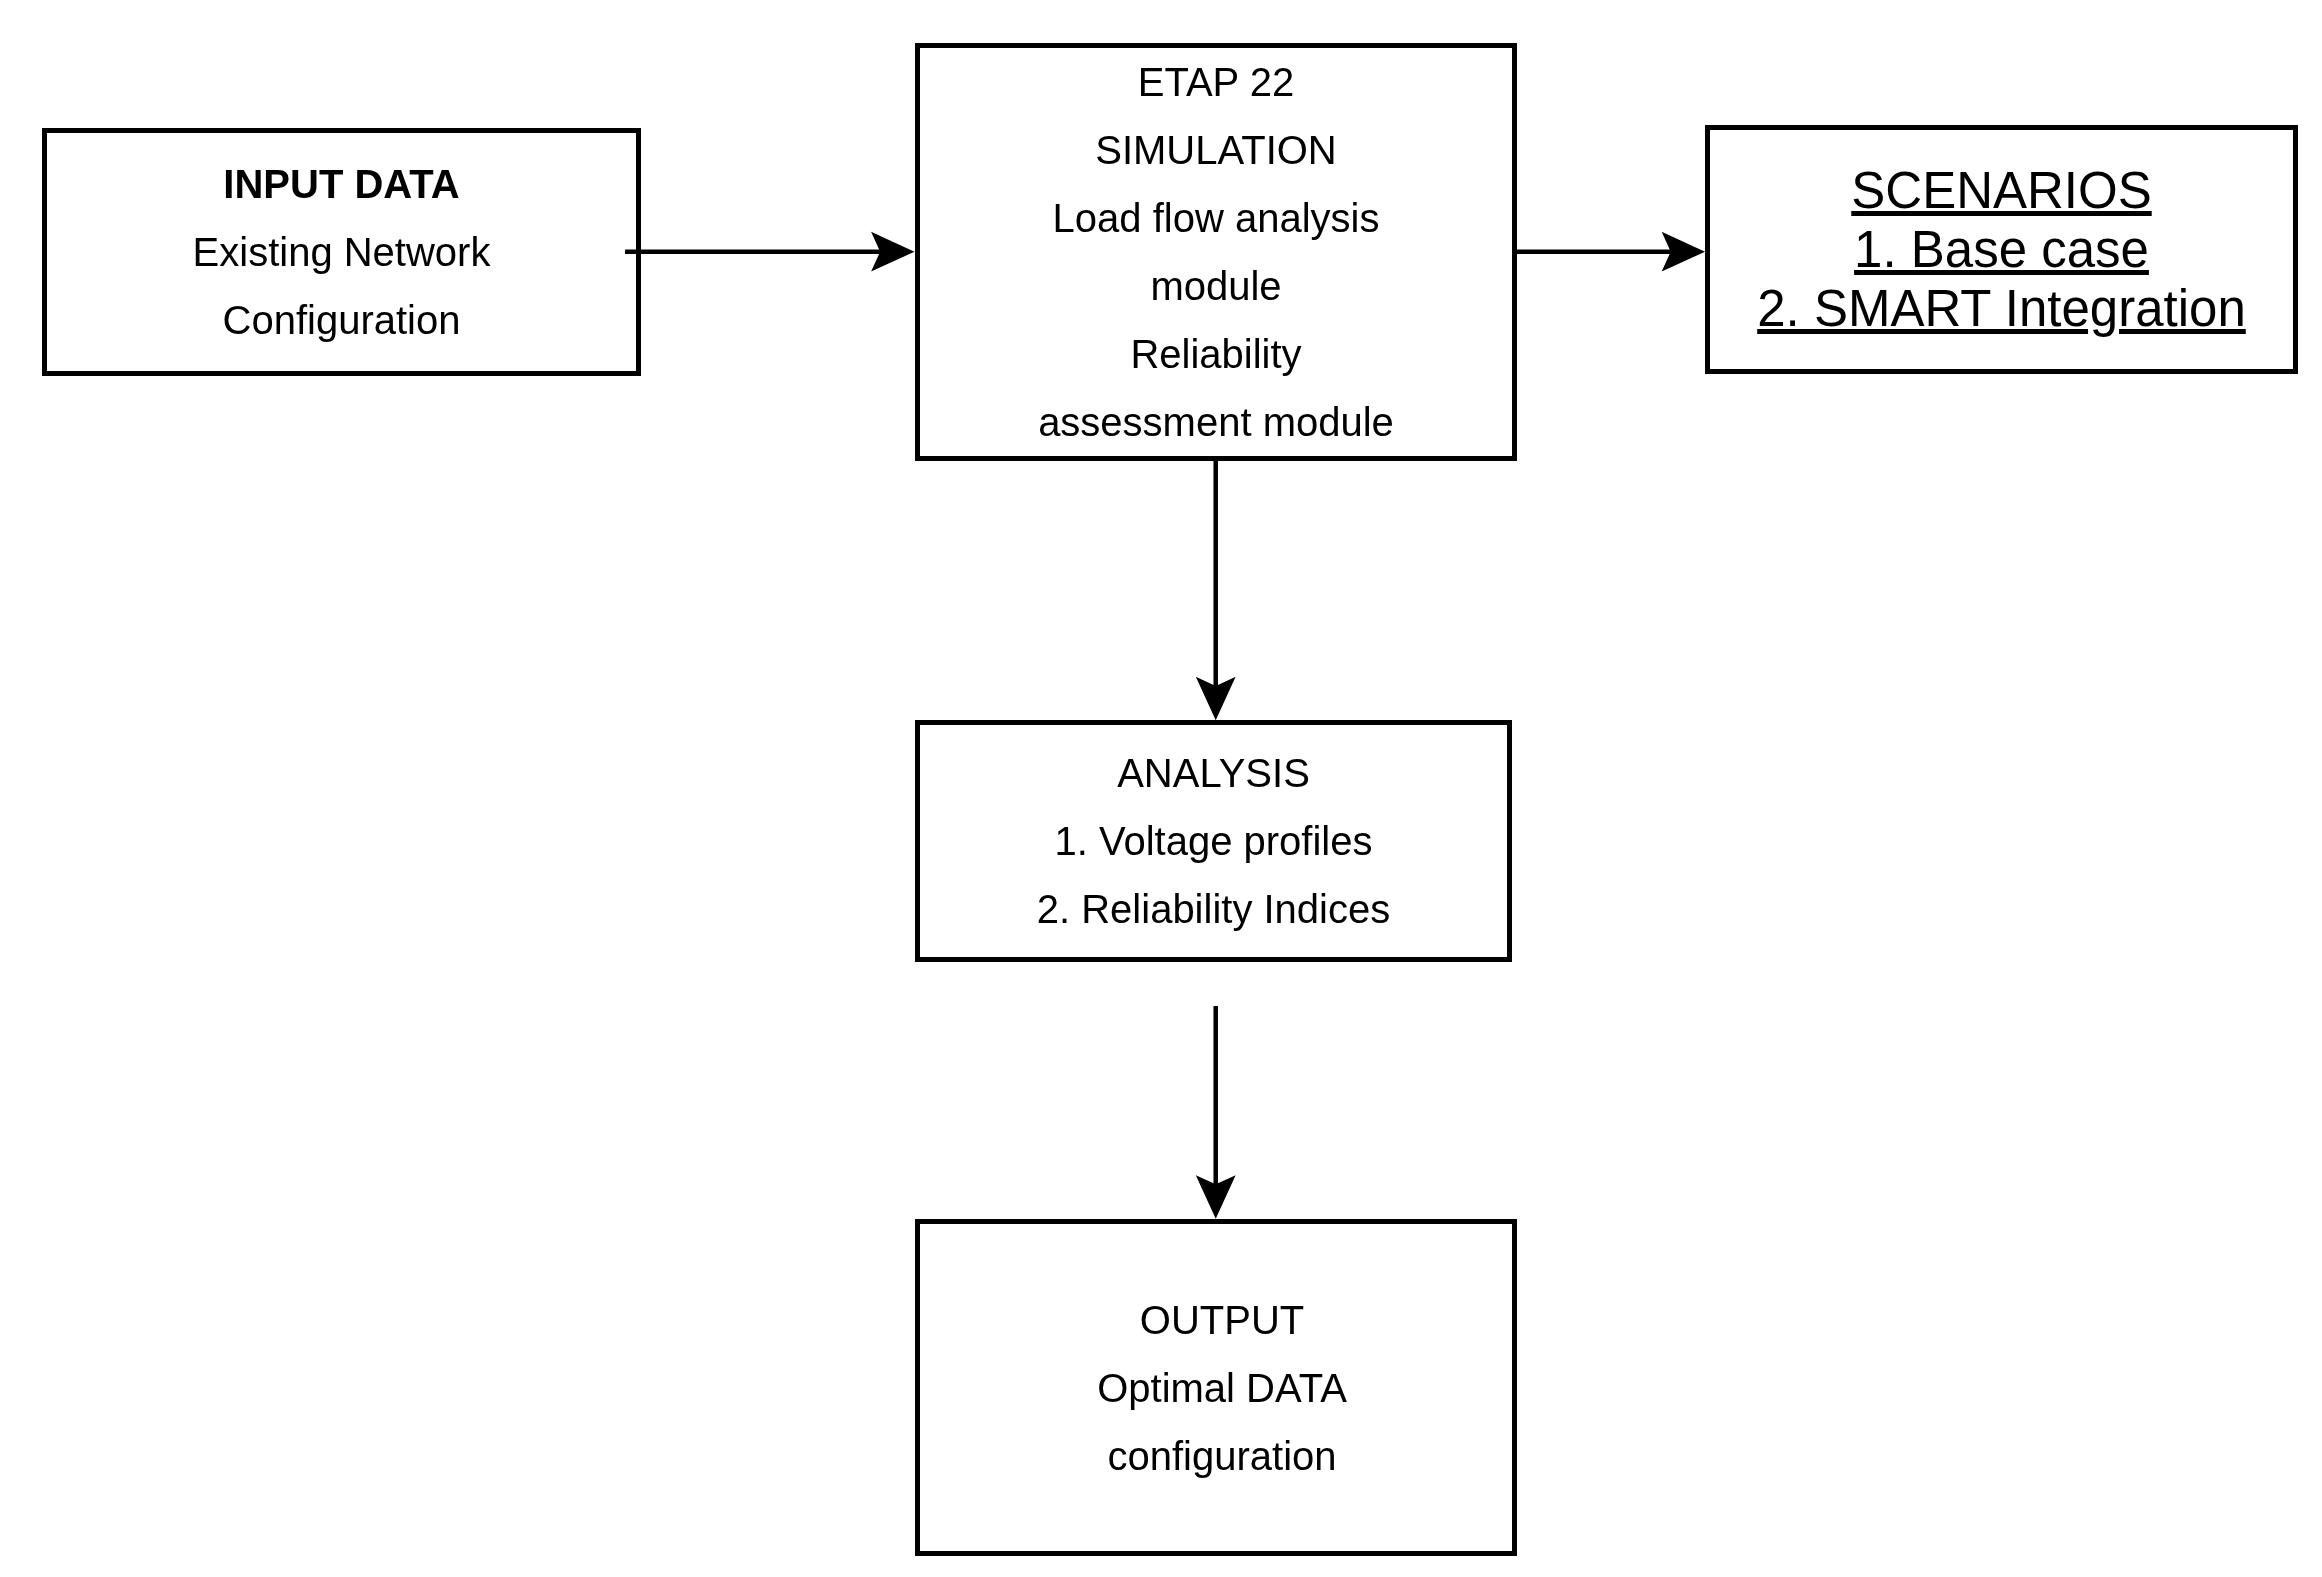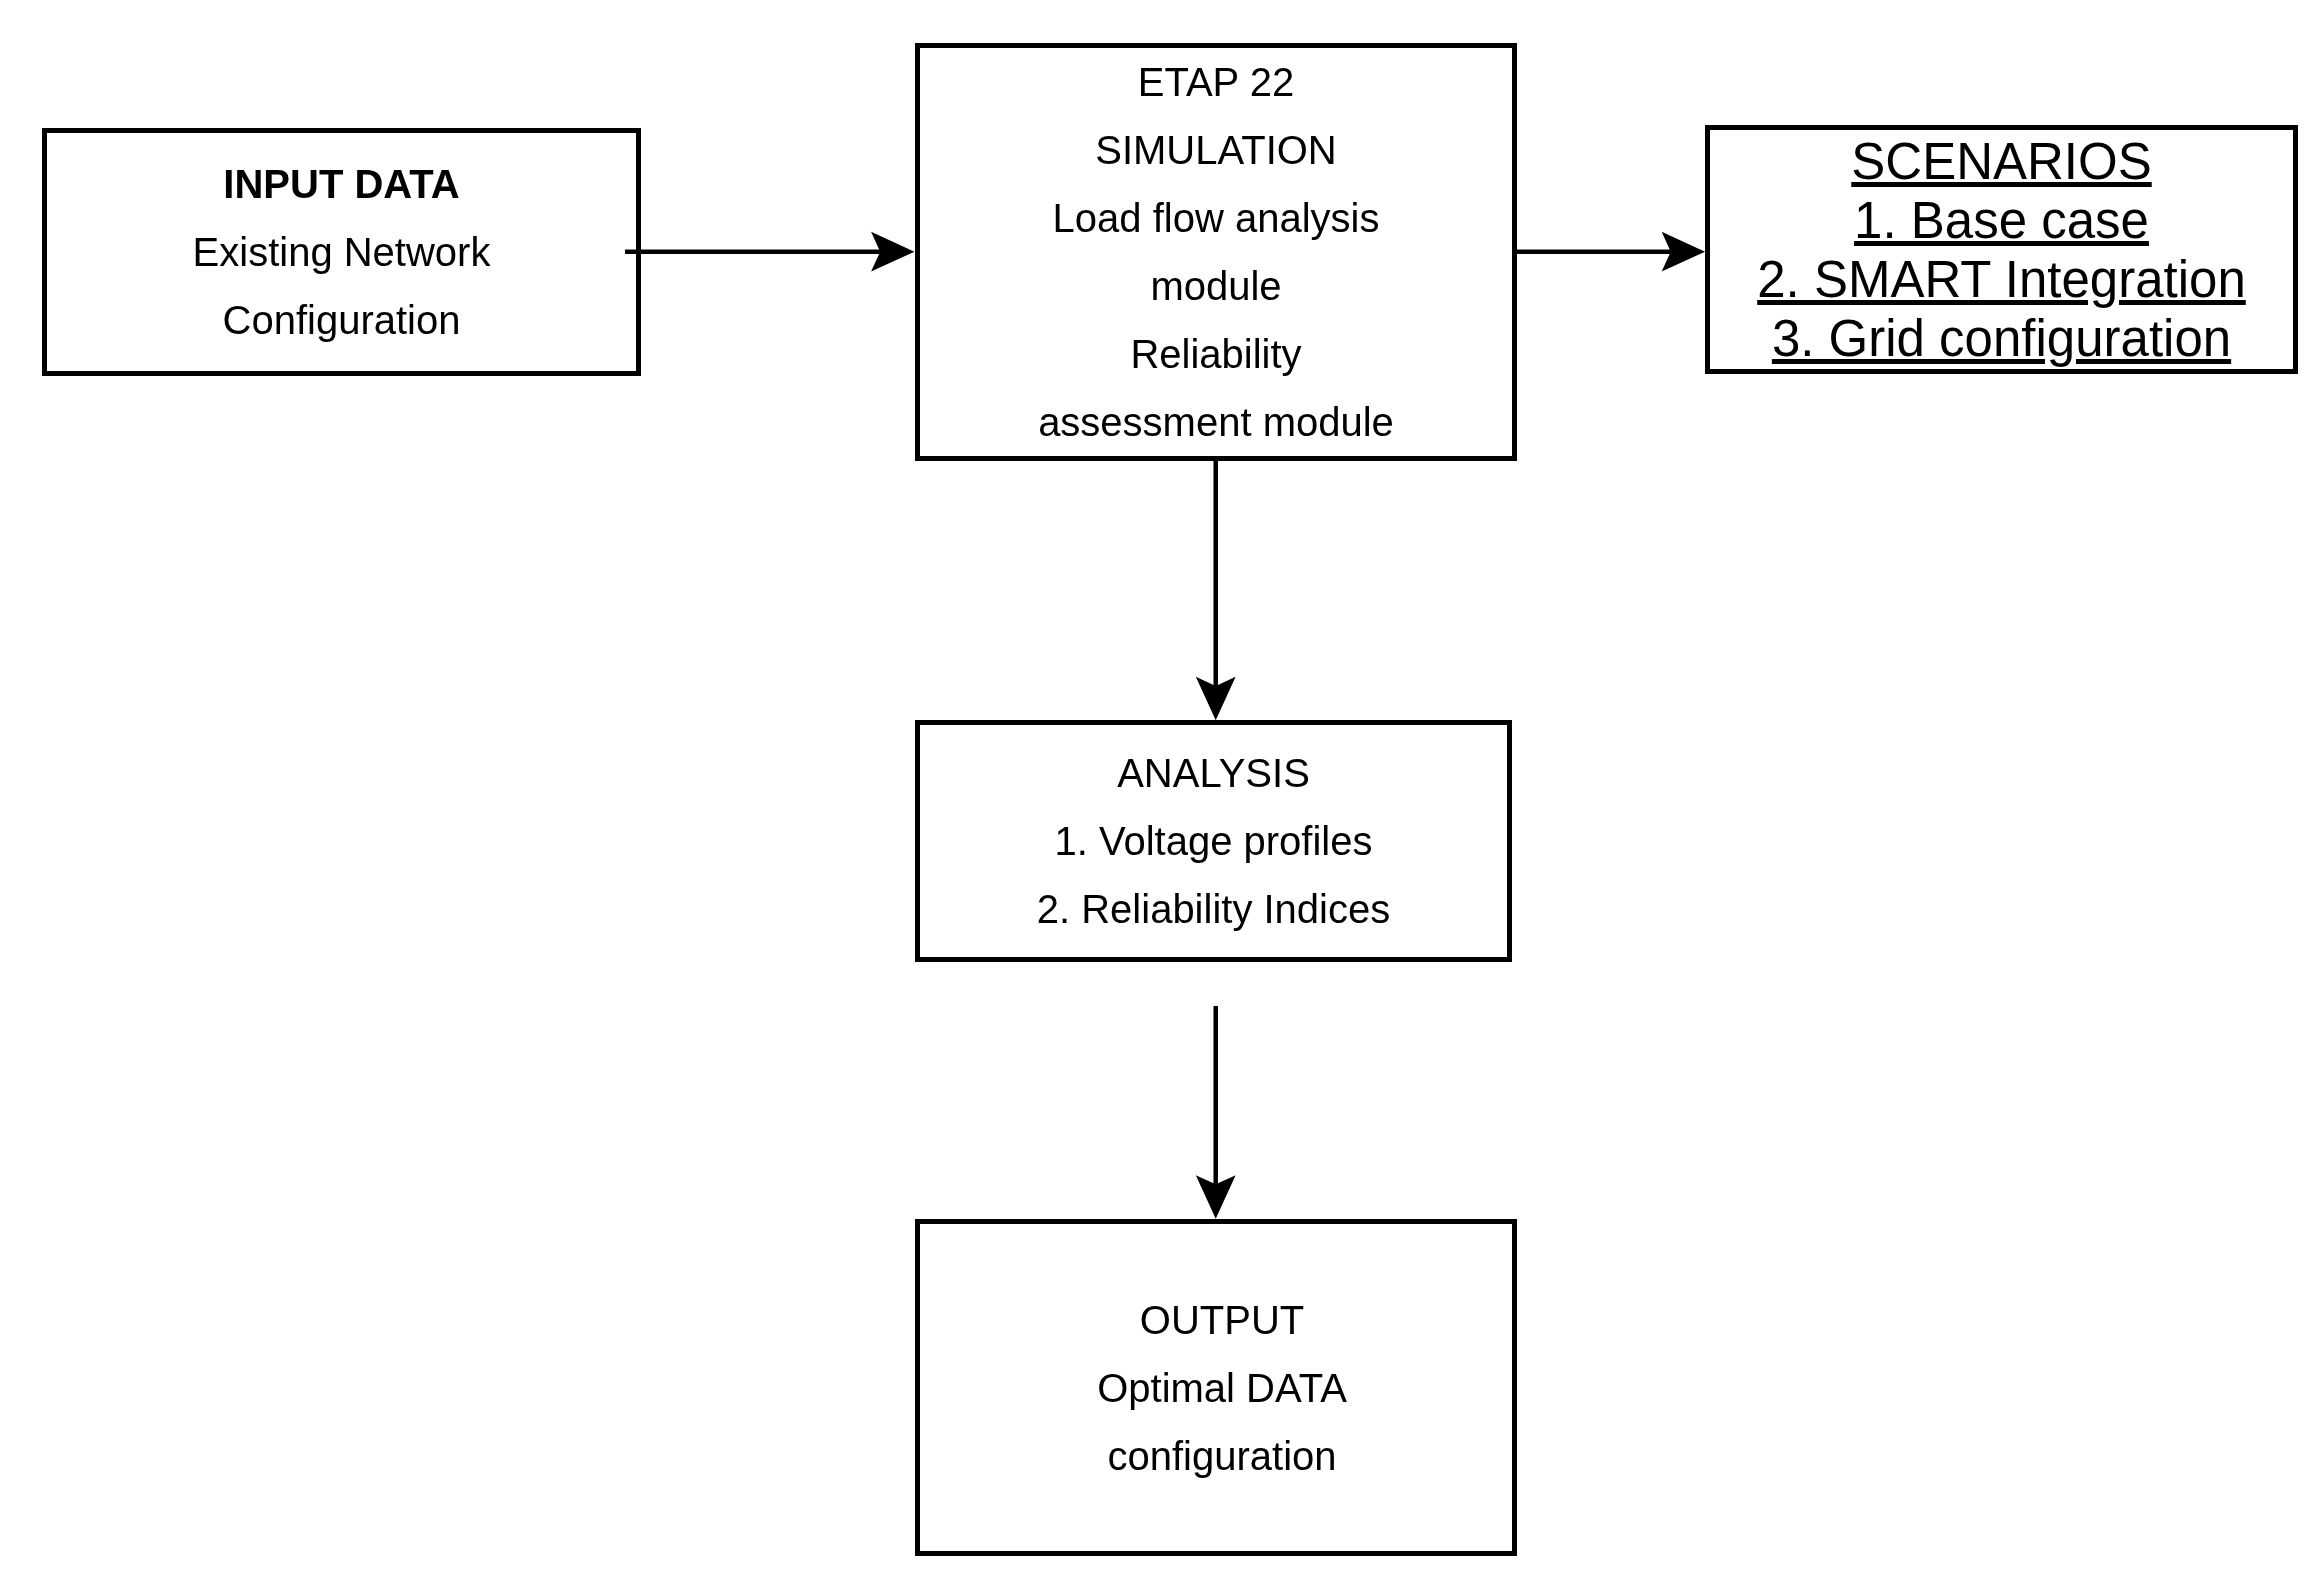--- a/index.html
+++ b/index.html
@@ -77,21 +77,20 @@
     <div class="line">Load flow analysis</div>
     <div class="line">module</div>
     <div class="line">Reliability</div>
     <div class="line">assessment module</div>
   </div>
 
   <div class="box tight" id="node-scenarios">
     <div class="line">SCENARIOS</div>
     <div class="line">1. Base case</div>
     <div class="line">2. SMART Integration</div>
-    <div class="line">3. Grid configuration</div>
   </div>
 
   <div class="box" id="node-analysis">
     <div class="line">ANALYSIS</div>
     <div class="line">1. Voltage profiles</div>
     <div class="line">2. Reliability Indices</div>
   </div>
 
   <div class="box" id="node-output">
     <div class="line">OUTPUT</div>

